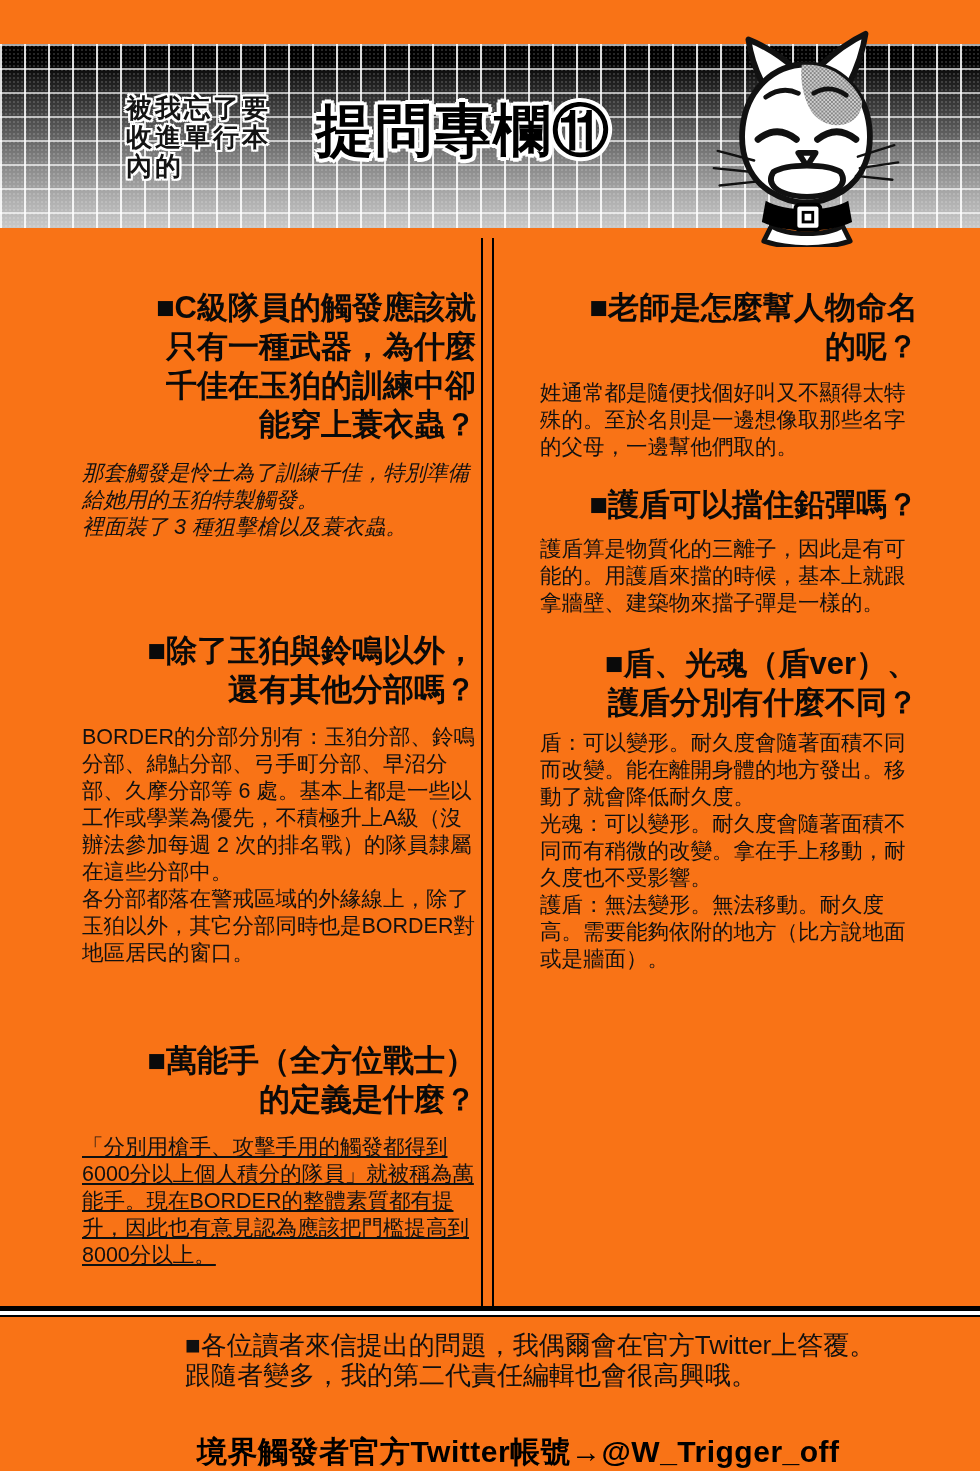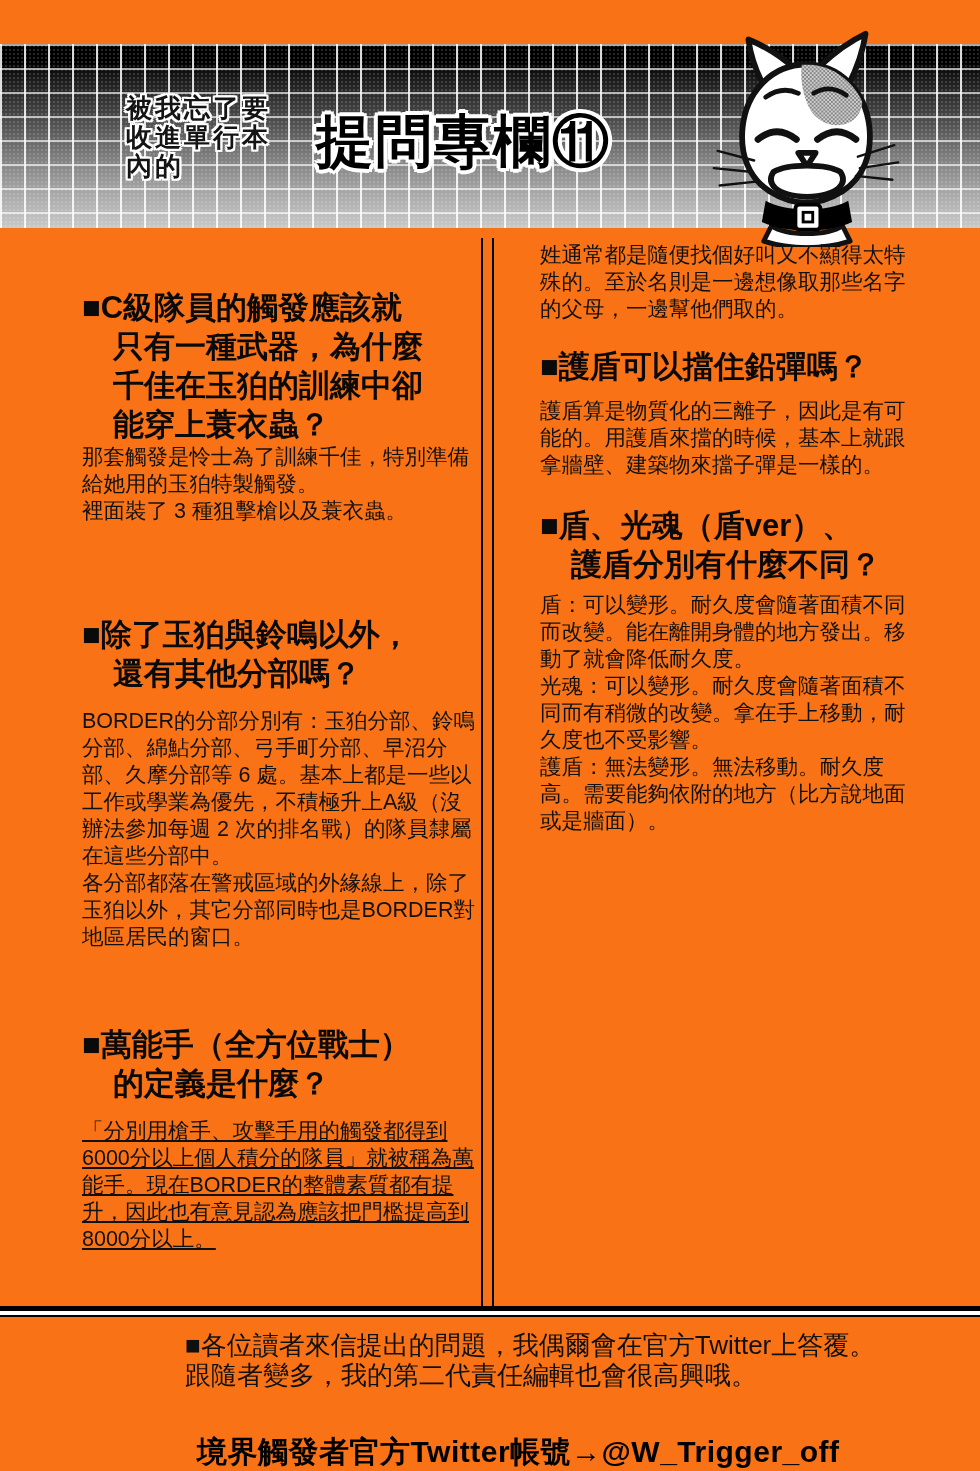--- a/index.html
+++ b/index.html
@@ -17,39 +17,39 @@
     background-size:auto,auto,4px 4px,auto;
   }
   .eyebrow{
     position:absolute;left:126px;top:50px;
     font-size:26px;font-weight:bold;line-height:29px;letter-spacing:3px;
     white-space:pre-line;color:#141414;
     text-shadow:-2px -2px 0 #fff,2px -2px 0 #fff,-2px 2px 0 #fff,2px 2px 0 #fff,
                  0 -2px 0 #fff,0 2px 0 #fff,-2px 0 0 #fff,2px 0 0 #fff;
   }
   .title{
-    position:absolute;left:316px;top:60px;
+    position:absolute;left:316px;top:49px;
     font-size:57px;font-weight:bold;letter-spacing:2px;color:#000;
     text-shadow:-3px -3px 0 #fff,3px -3px 0 #fff,-3px 3px 0 #fff,3px 3px 0 #fff,
                  0 -4px 0 #fff,0 4px 0 #fff,-4px 0 0 #fff,4px 0 0 #fff;
   }
   .cat{position:absolute;left:710px;top:26px;width:192px;height:221px;}
 
   
   .col{position:absolute;top:228px;}
   .col-left{left:82px;width:394px;}
   .col-right{left:540px;width:378px;}
   .q{
     margin:0;font-size:31px;font-weight:bold;line-height:39px;
-    padding-left:31px;text-indent:-31px;white-space:pre-line;color:#0a0a0a;
+    padding-left:31px;text-indent:-31px;white-space:pre-line;color:#0a0a0a;text-align:right;
   }
   .a{
     margin:0;font-size:21.5px;line-height:27px;white-space:pre-line;color:#111;
   }
-  .mtq1{margin-top:60px;} .mta1{}
+  .mtq1{margin-top:60px;} .mta1{margin-top:16px;font-style:italic;}
   .mtq2L{margin-top:90px;} .mta2L{margin-top:15px;}
   .mtq3L{margin-top:74px;} .mta3L{margin-top:15px;text-decoration:underline;}
   .mtq2R{margin-top:34px;} .mta2R{margin-top:8px;}
   .mtq3R{margin-top:27px;} .mta3R{margin-top:8px;}
   .mtq4R{margin-top:24px;} .mta4R{margin-top:12px;}
   .mta1R{margin-top:14px;}
 
   
   .divider-v{
     position:absolute;left:481px;top:238px;height:1068px;width:9px;
@@ -151,20 +151,22 @@
     </article>
     <article>
       <h2 class="q mtq3L">■萬能手（全方位戰士）
 的定義是什麼？</h2>
       <p class="a mta3L">「分別用槍手、攻擊手用的觸發都得到6000分以上個人積分的隊員」就被稱為萬能手。現在BORDER的整體素質都有提升，因此也有意見認為應該把門檻提高到8000分以上。</p>
     </article>
   </section>
 
   <section class="col col-right">
     <article>
+      <h2 class="q mtq1">■老師是怎麼幫人物命名
+的呢？</h2>
       <p class="a mta1R">姓通常都是隨便找個好叫又不顯得太特殊的。至於名則是一邊想像取那些名字的父母，一邊幫他們取的。</p>
     </article>
     <article>
       <h2 class="q mtq4R">■護盾可以擋住鉛彈嗎？</h2>
       <p class="a mta4R">護盾算是物質化的三離子，因此是有可能的。用護盾來擋的時候，基本上就跟拿牆壁、建築物來擋子彈是一樣的。</p>
     </article>
     <article>
       <h2 class="q mtq3R">■盾、光魂（盾ver）、
 護盾分別有什麼不同？</h2>
       <p class="a mta3R">盾：可以變形。耐久度會隨著面積不同而改變。能在離開身體的地方發出。移動了就會降低耐久度。

